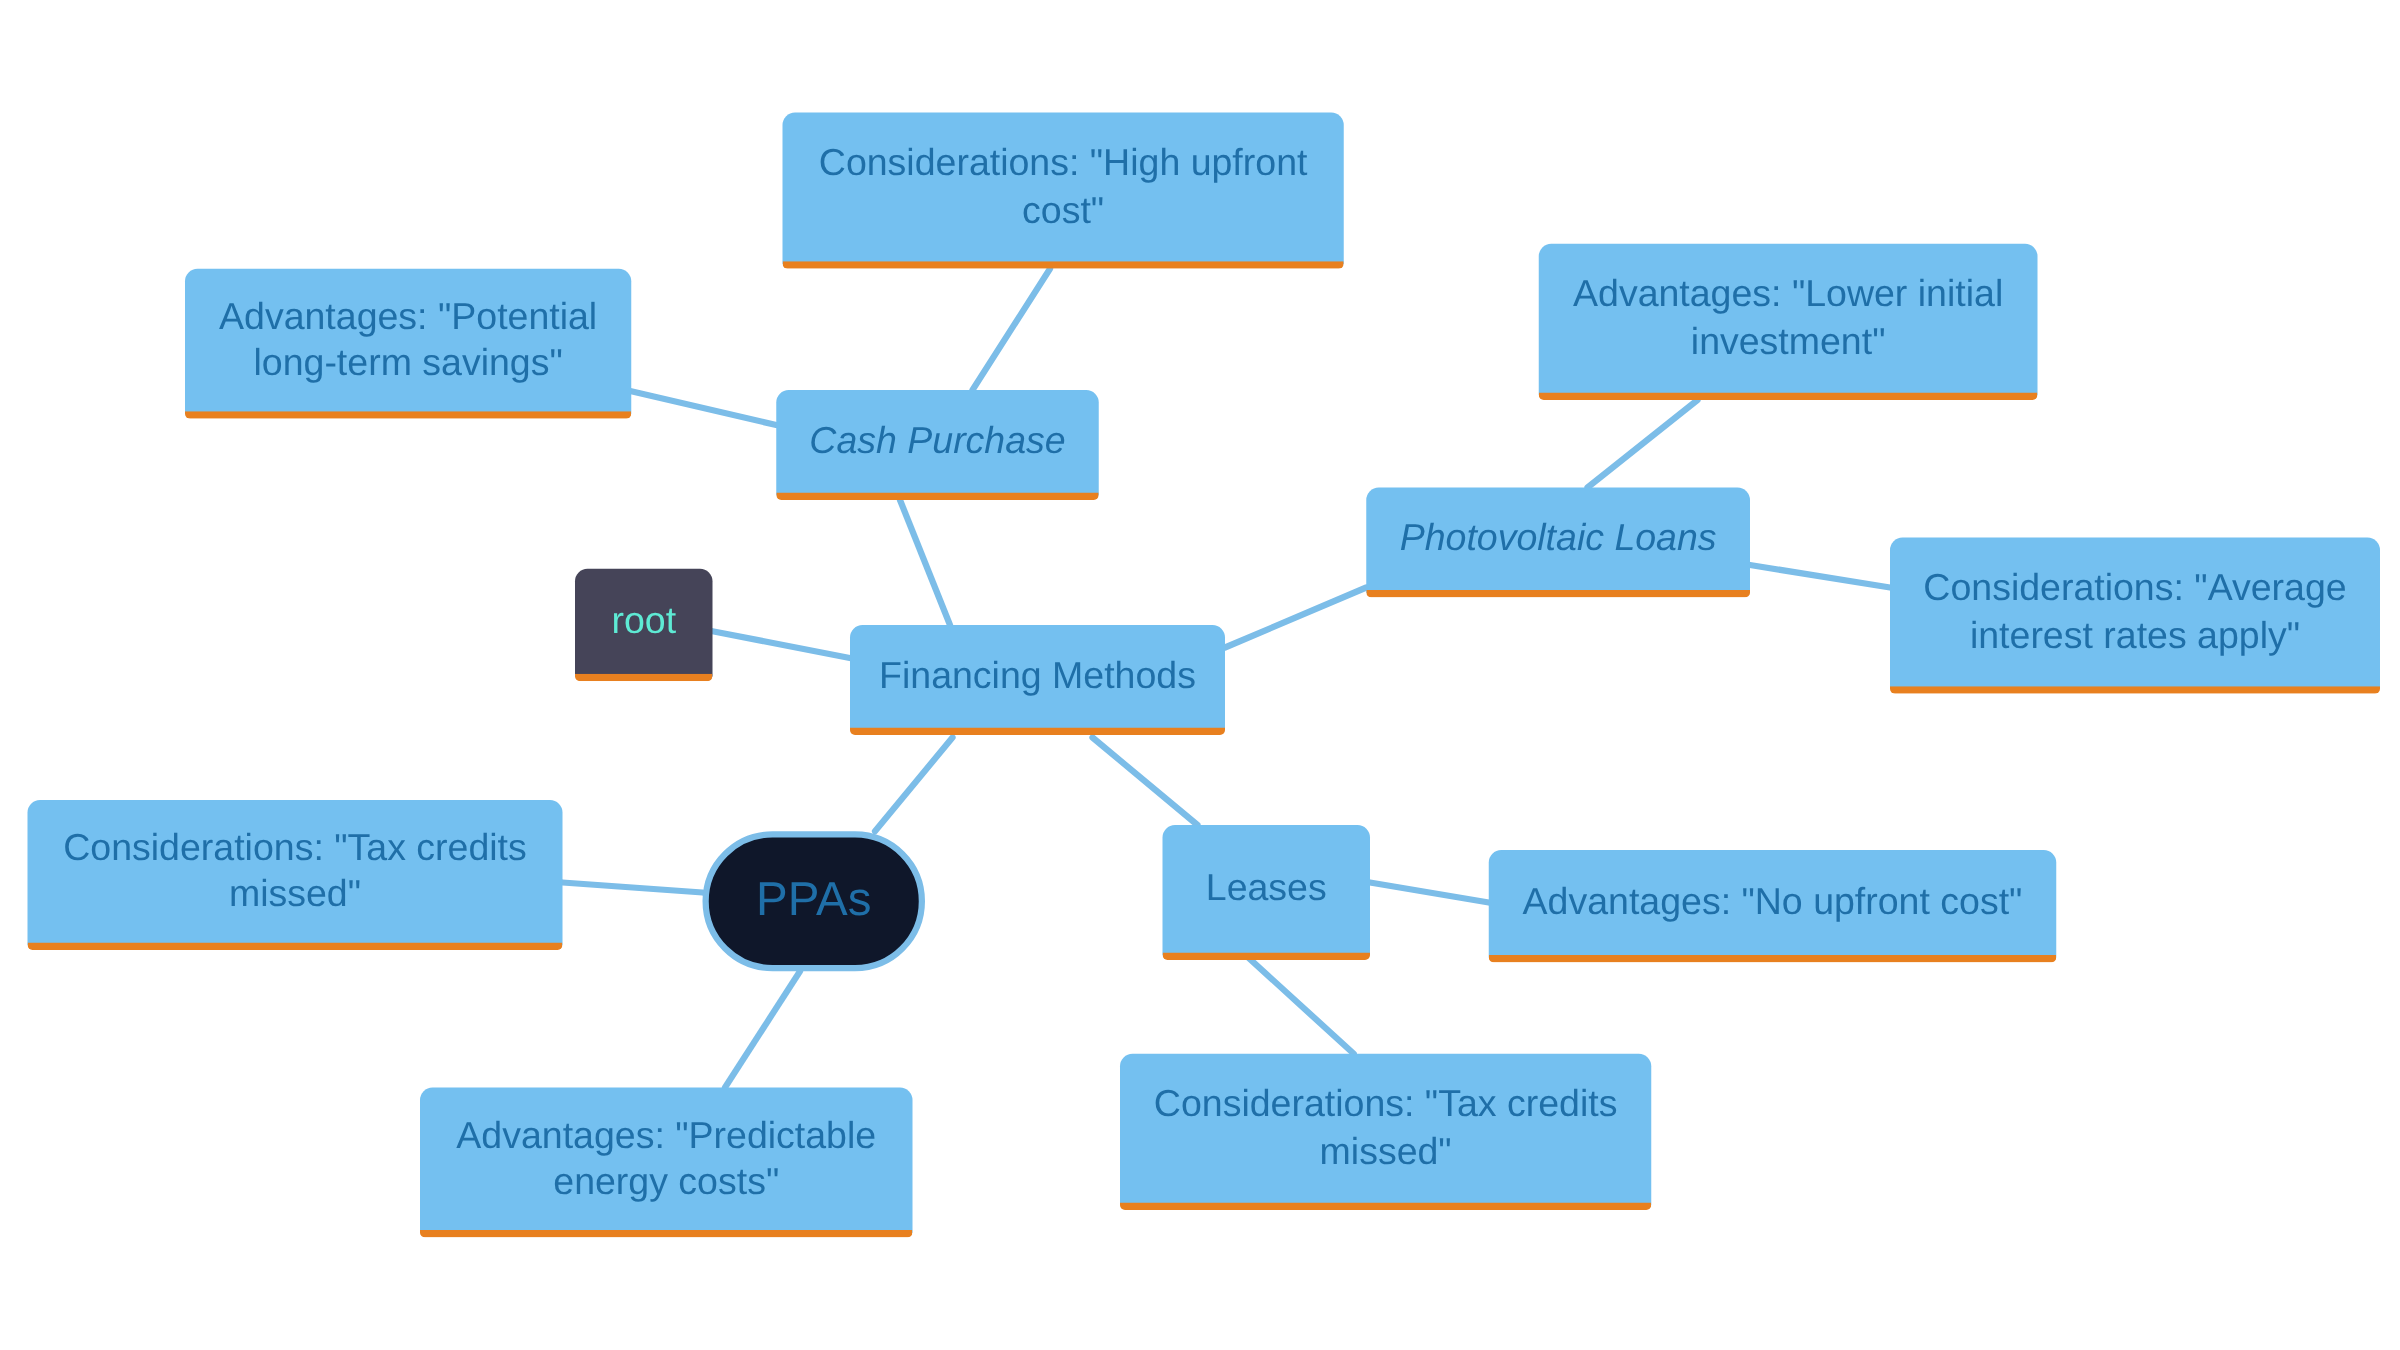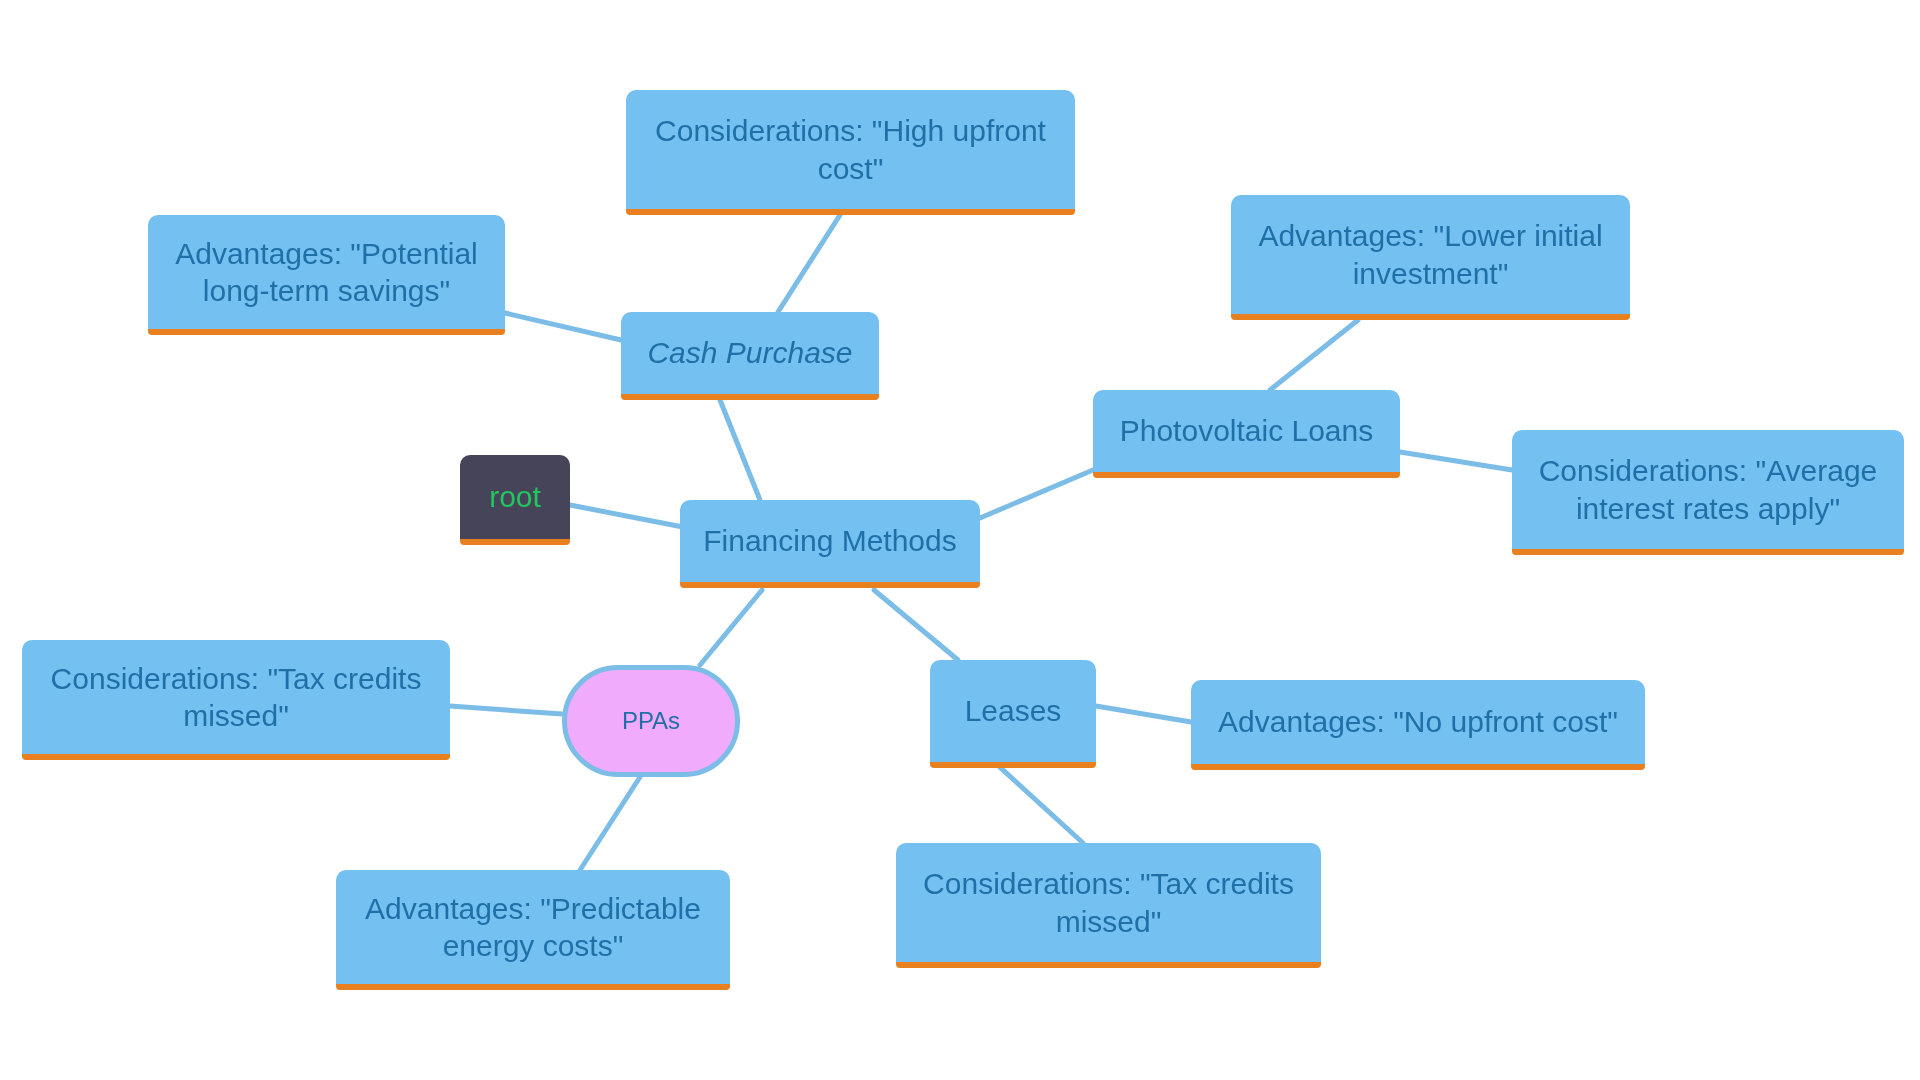--- a/index.html
+++ b/index.html
@@ -41,33 +41,33 @@
     background: #74c0f0;
     color: #1f6fa8;
     border-radius: 10px 10px 4px 4px;
     border-bottom: 6px solid #e8801f;
     font-size: 30px;
     padding: 6px 16px;
   }
   
   .node-root {
     background: #454458;
-    color: #22c55e;
+    color: #5eead4;
     border-radius: 10px 10px 4px 4px;
     border-bottom: 6px solid #e8801f;
     font-size: 30px;
     padding: 6px 16px;
   }
   
   .node-pill {
-    background: #f0abfc;
+    background: #0f172a;
     color: #1f6fa8;
     border: 5px solid #7cbde8;
     border-radius: 999px;
-    font-size: 24px;
+    font-size: 38px;
     padding: 6px 18px;
   }
   .node-label {
     display: block;
     width: 100%;
   }
 </style>
 </head>
 <body>
 
@@ -96,21 +96,21 @@
       </div>
       <div class="node node-rect" style="left: 621px; top: 312px; width: 258px; height: 88px; font-style: italic;">
         <span class="node-label">Cash Purchase</span>
       </div>
       <div class="node node-rect" style="left: 626px; top: 90px; width: 449px; height: 125px;">
         <span class="node-label">Considerations: "High upfront cost"</span>
       </div>
       <div class="node node-rect" style="left: 148px; top: 215px; width: 357px; height: 120px;">
         <span class="node-label">Advantages: "Potential long-term savings"</span>
       </div>
-      <div class="node node-rect" style="left: 1093px; top: 390px; width: 307px; height: 88px;">
+      <div class="node node-rect" style="left: 1093px; top: 390px; width: 307px; height: 88px; font-style: italic;">
         <span class="node-label">Photovoltaic Loans</span>
       </div>
       <div class="node node-rect" style="left: 1231px; top: 195px; width: 399px; height: 125px;">
         <span class="node-label">Advantages: "Lower initial investment"</span>
       </div>
       <div class="node node-rect" style="left: 1512px; top: 430px; width: 392px; height: 125px;">
         <span class="node-label">Considerations: "Average interest rates apply"</span>
       </div>
       <div class="node node-pill" style="left: 562px; top: 665px; width: 178px; height: 112px;">
         <span class="node-label">PPAs</span>

